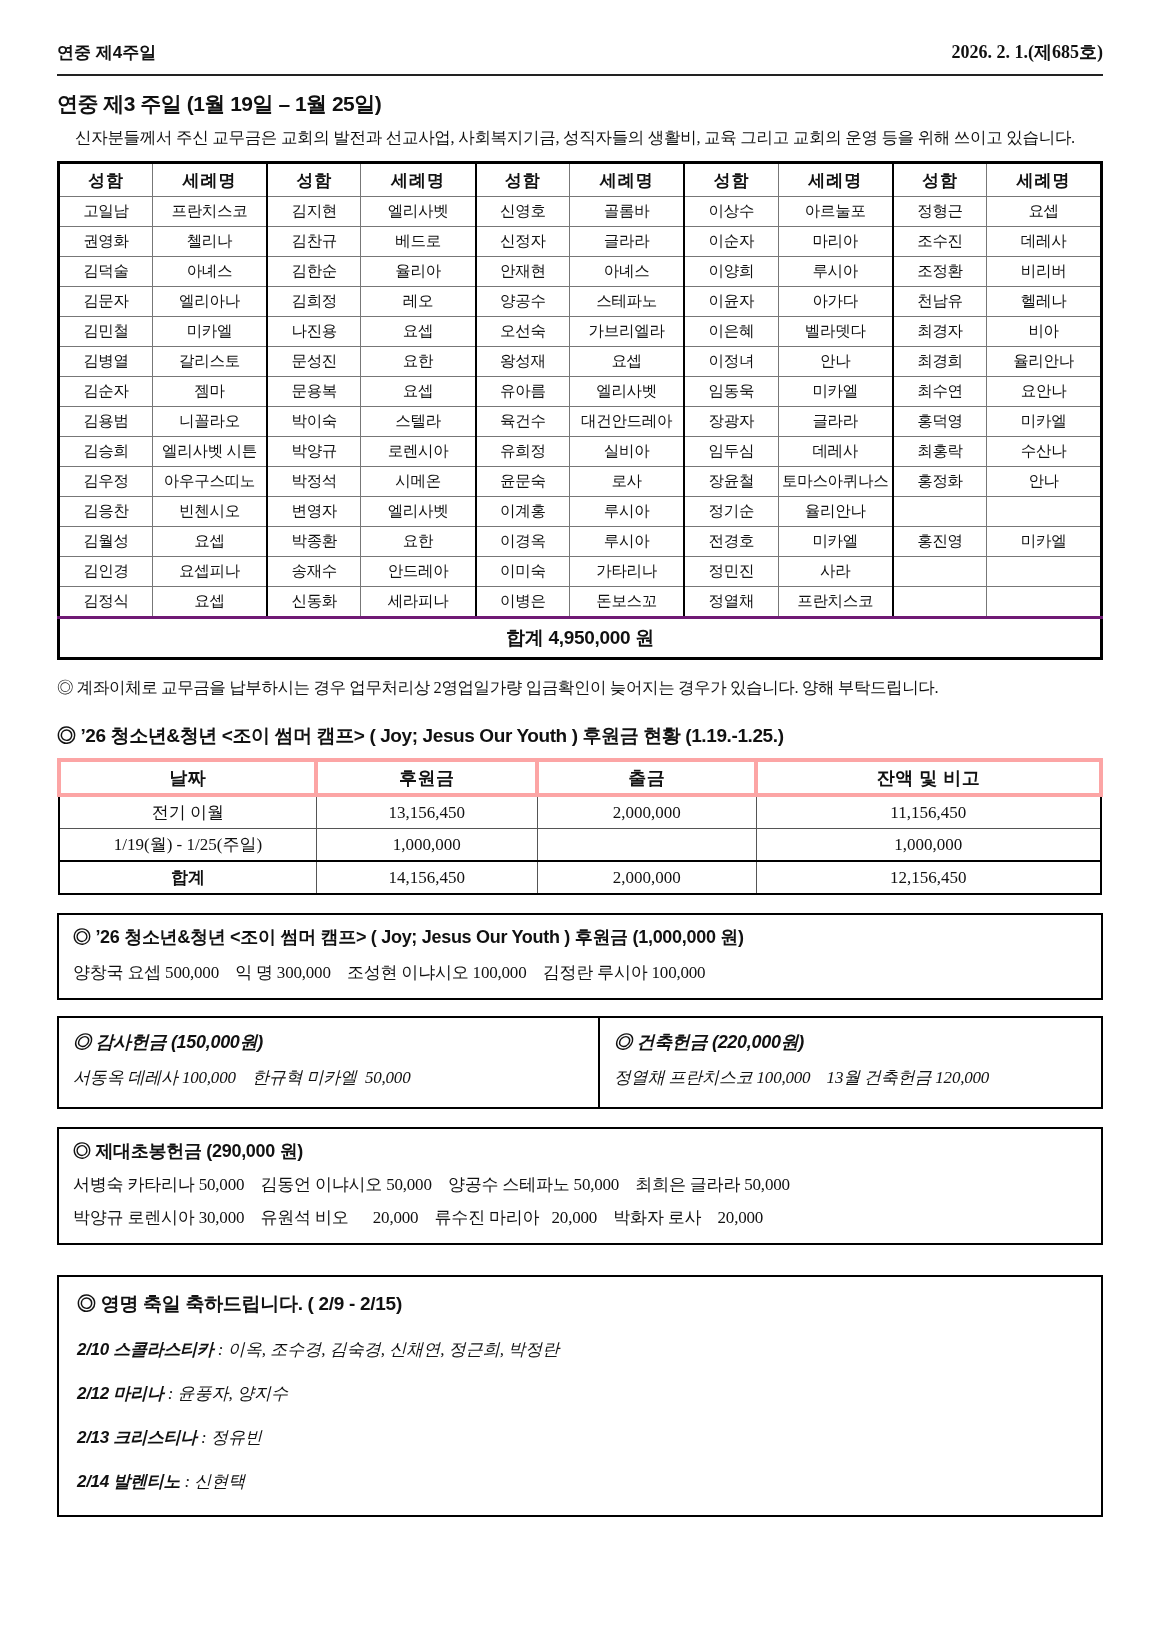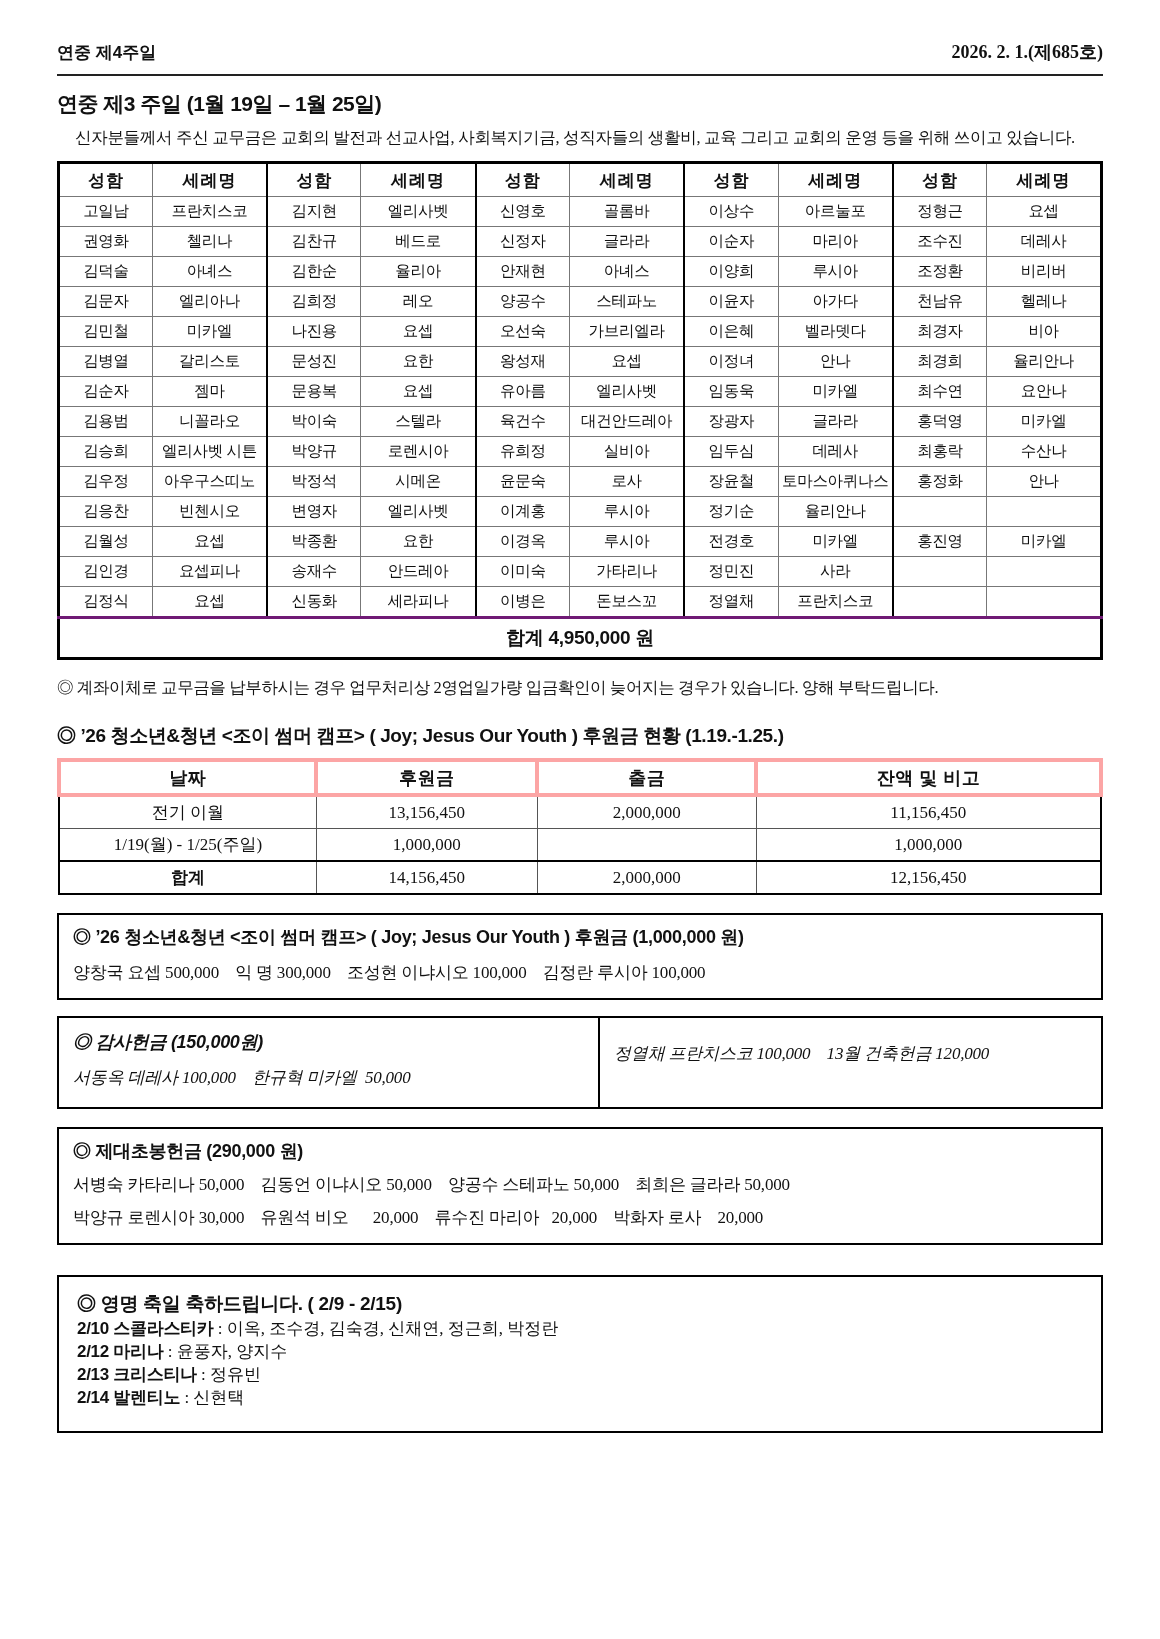--- a/index.html
+++ b/index.html
@@ -46,21 +46,21 @@
   .split{display:flex;margin-top:16px;border:2.5px solid #000;}
   .split > div{padding:12px 30px 18px 14px;font-style:italic;}
   .split .left{width:52%;}
   .split .right{width:48%;border-left:2px solid #000;}
 
   .altar .box-line{margin-top:10px;}
 
   
   .feast{margin-top:30px;padding:14px 23px 22px 18px;}
   .feast-title{font-family:"Liberation Sans",sans-serif;font-weight:800;font-size:19px;letter-spacing:-0.3px;}
-  .feast-item{font-size:17px;}
+  .feast-item{margin-top:21px;font-size:17px;font-style:italic;}
   .feast-item .lbl{font-family:"Liberation Sans",sans-serif;font-weight:800;font-size:17px;letter-spacing:-0.3px;}
 </style>
 </head>
 <body>
 
 <div class="page">
 
   <div class="hdr">
     <span class="left">연중 제4주일</span>
     <span class="right">2026. 2. 1.(제685호)</span>
@@ -318,20 +318,21 @@
     <div class="box-title">◎ ’26 청소년&amp;청년 &lt;조이 썸머 캠프&gt; ( Joy; Jesus Our Youth ) 후원금 (1,000,000 원)</div>
     <div class="box-line">양창국 요셉 500,000    익 명 300,000    조성현 이냐시오 100,000    김정란 루시아 100,000</div>
   </div>
 
   <div class="split">
     <div class="left">
       <div class="box-title">◎ 감사헌금 (150,000원)</div>
       <div class="box-line">서동옥 데레사 100,000    한규혁 미카엘  50,000</div>
     </div>
     <div class="right">
+      <div class="box-title">◎ 건축헌금 (220,000원)</div>
       <div class="box-line">정열채 프란치스코 100,000    13월 건축헌금 120,000</div>
     </div>
   </div>
 
   <div class="box altar">
     <div class="box-title">◎ 제대초봉헌금 (290,000 원)</div>
     <div class="box-line">서병숙 카타리나 50,000    김동언 이냐시오 50,000    양공수 스테파노 50,000    최희은 글라라 50,000</div>
     <div class="box-line">박양규 로렌시아 30,000    유원석 비오      20,000    류수진 마리아   20,000    박화자 로사    20,000</div>
   </div>
 

